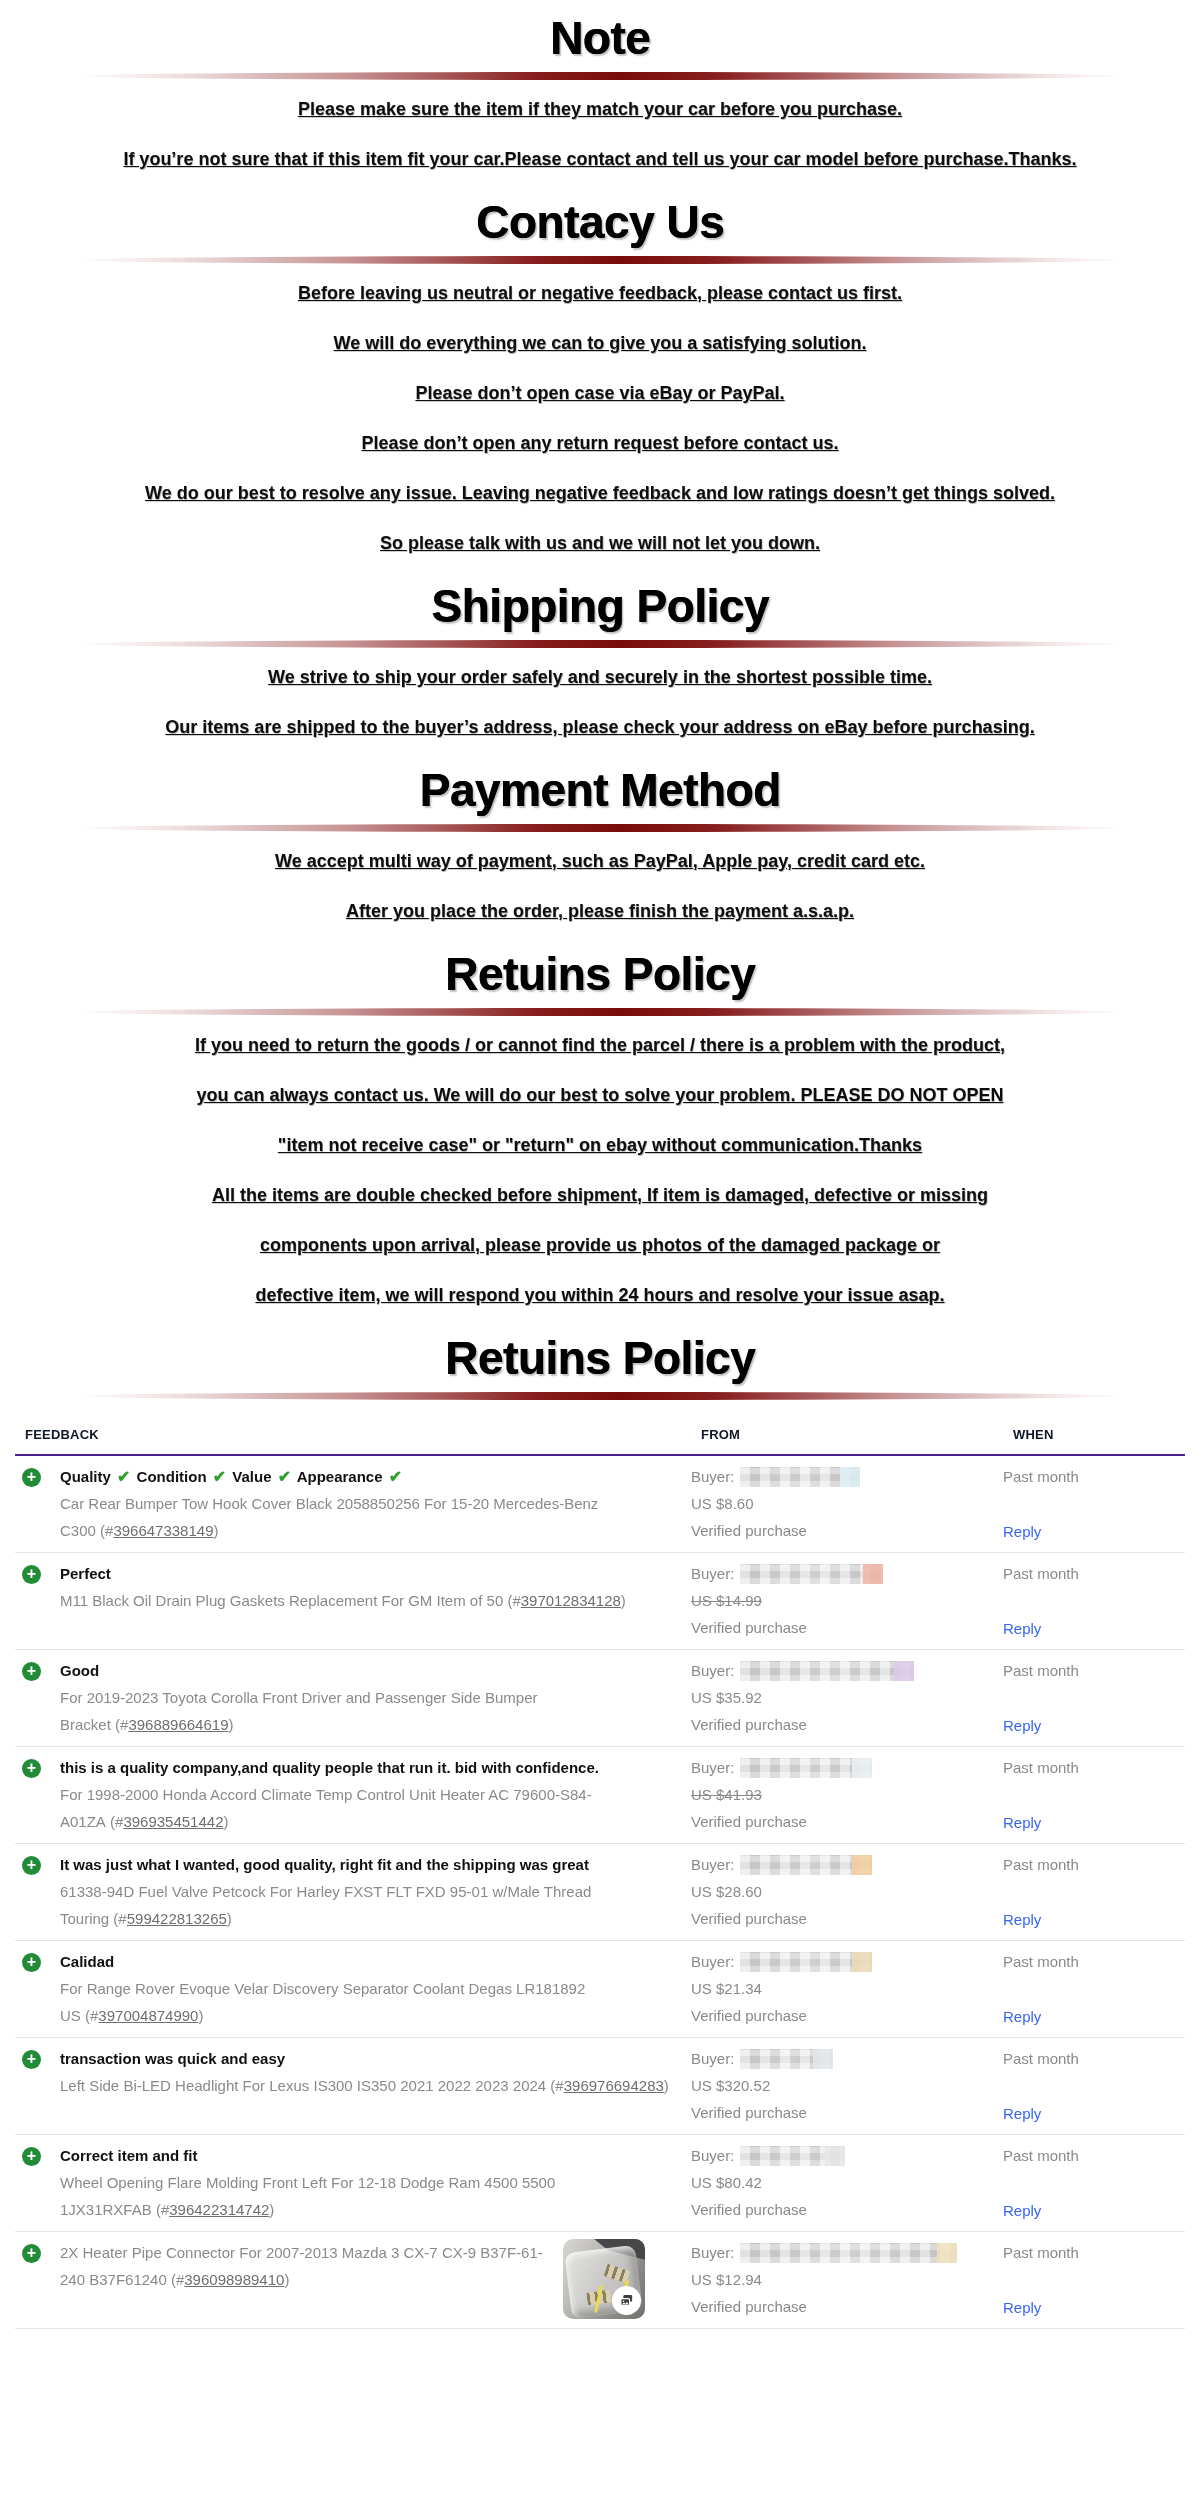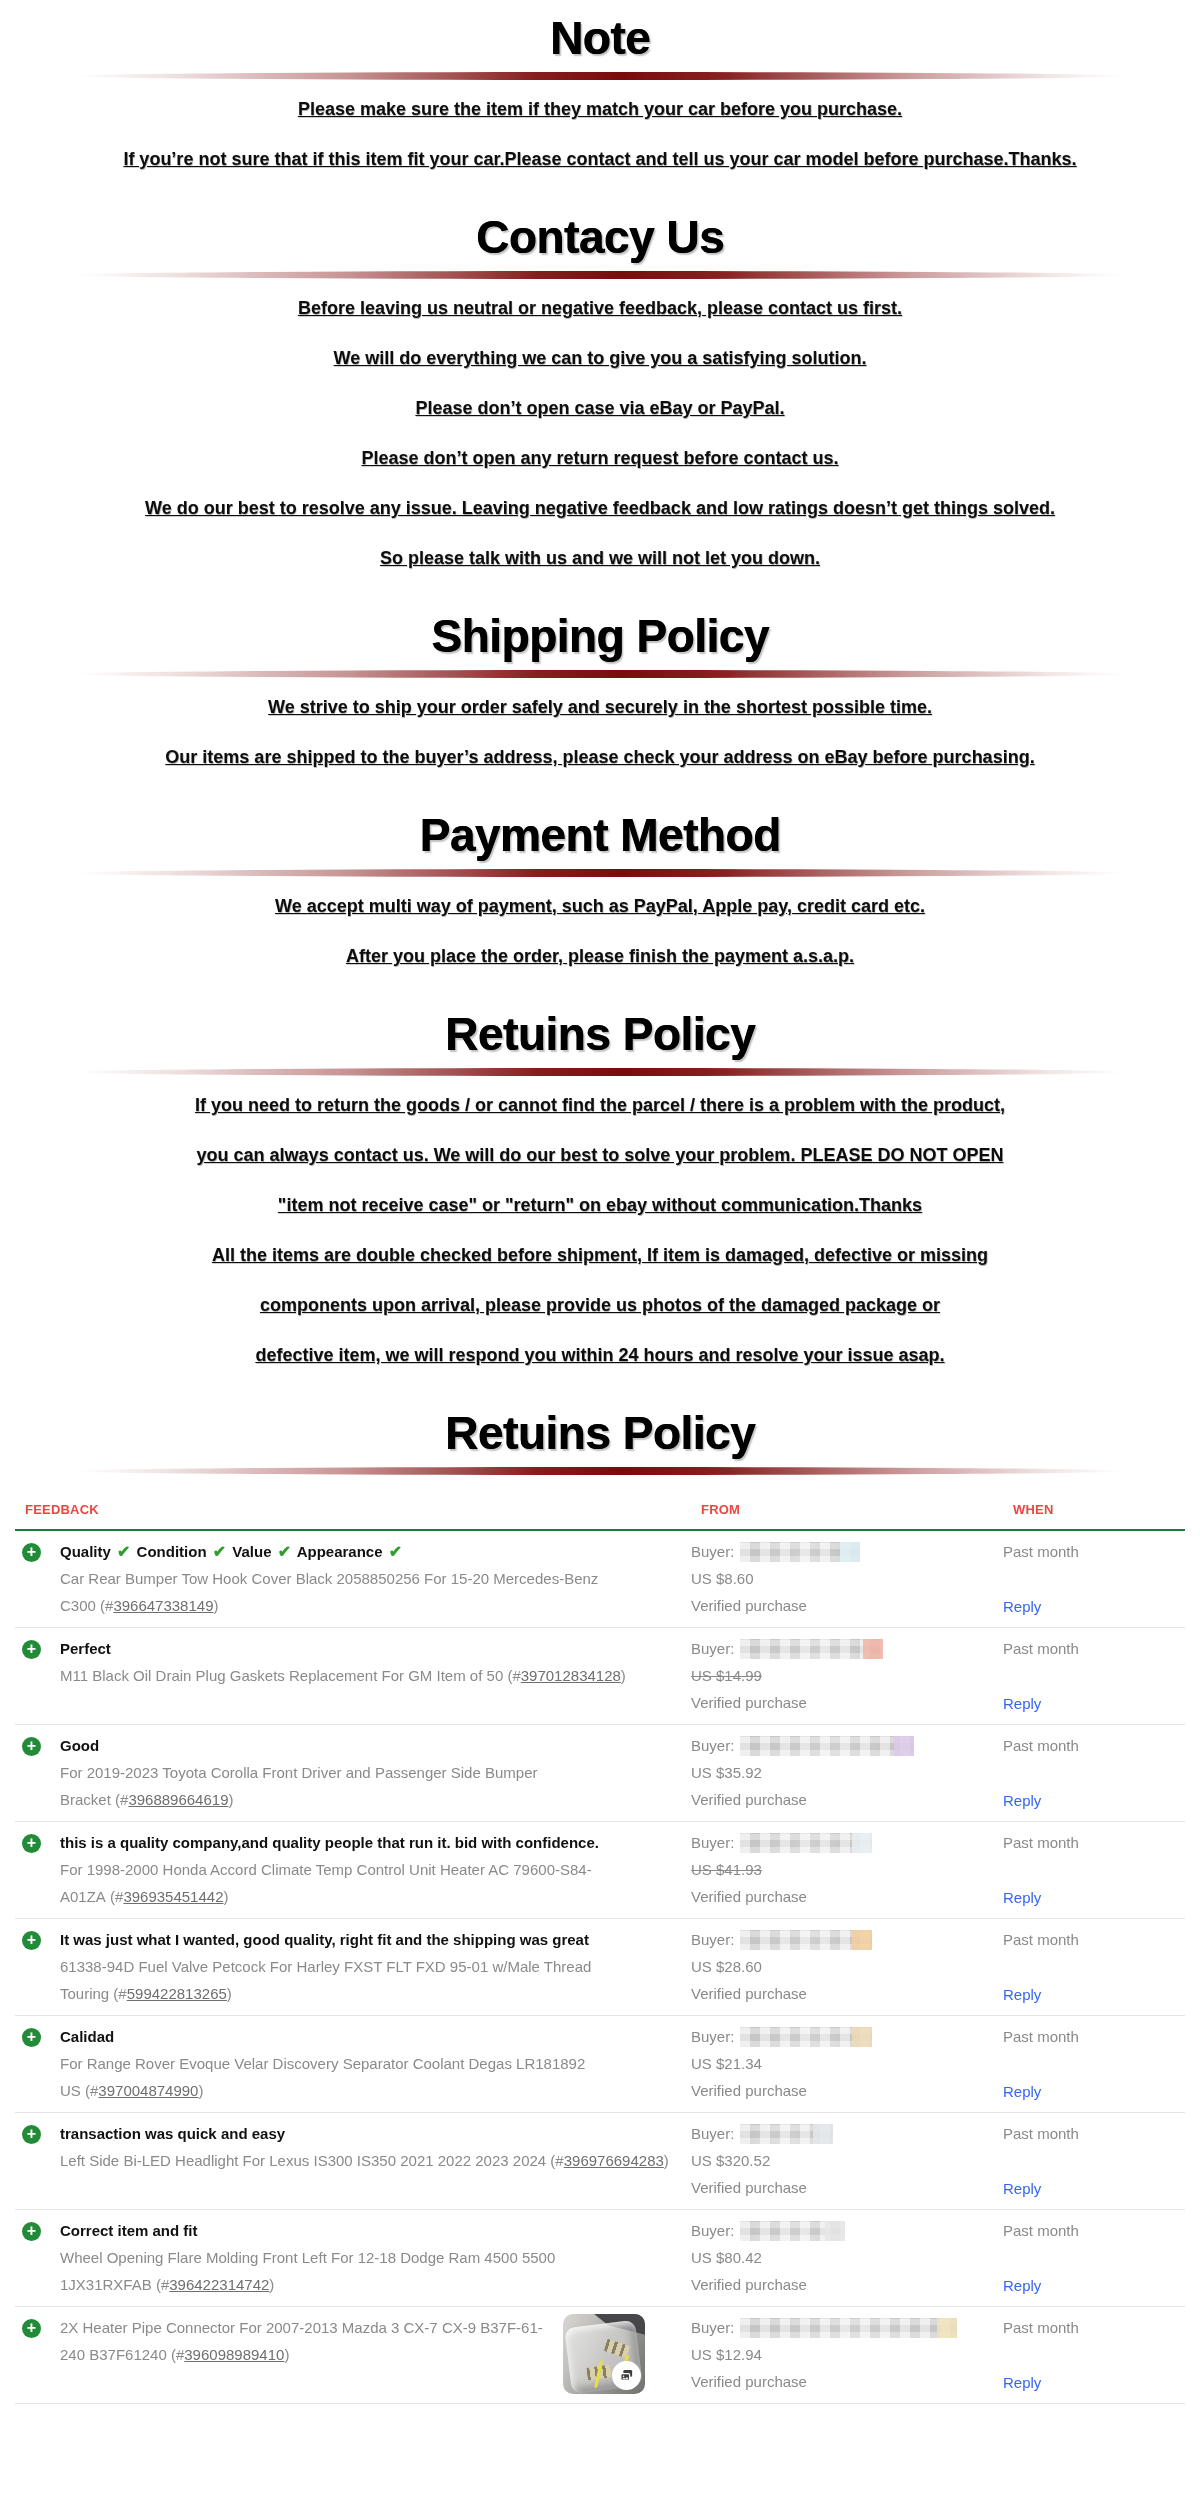--- a/index.html
+++ b/index.html
@@ -1,20 +1,20 @@
 <!DOCTYPE html>
 <html><head>
 <meta charset="utf-8">
 <style>
   html,body{margin:0;padding:0;background:#ffffff;}
   body{width:1200px;height:2500px;overflow:hidden;font-family:"Liberation Sans",sans-serif;}
   .page{width:1200px;padding-top:15px;}
 
   
-  .policy{margin-top:45px;}
+  .policy{}
   .policy:first-child{margin-top:0;}
   .sec-title{
     text-align:center;font-size:46px;line-height:46px;font-weight:bold;color:#000;
     letter-spacing:-0.5px;
     text-shadow:0.6px 0 0 #000, 2px 2px 1.5px rgba(0,0,0,0.25);
   }
   .sec-rule{
     height:8px;width:1050px;margin:11px auto 0;
     background:linear-gradient(90deg,
       rgba(130,16,16,0) 0%, rgba(130,16,16,0.12) 9%, rgba(130,16,16,0.45) 26%,
@@ -28,22 +28,22 @@
     font-size:18px;line-height:20px;font-weight:bold;color:#0d0d0d;
     text-shadow:0.6px 0.6px 0.7px rgba(70,70,70,0.45);
     text-decoration:underline;
   }
   .para.gap{margin-top:25px;}
 
   
   .fb-table{margin:27px 15px 0;}
   .fb-head{
     display:grid;grid-template-columns:676px 312px 1fr;
-    padding:0 0 12px 10px;border-bottom:2px solid #15803d;
-    font-size:13px;font-weight:bold;color:#ef4444;letter-spacing:0.2px;
+    padding:0 0 12px 10px;border-bottom:2px solid #4c1d95;
+    font-size:13px;font-weight:bold;color:#0f172a;letter-spacing:0.2px;
   }
   .fb-row{
     display:grid;grid-template-columns:45px 631px 312px 1fr;
     padding:7px 0 7px;border-bottom:1px solid #e4e4e4;
     font-size:15px;line-height:27px;color:#8a8a8a;
   }
   .cell-icon{padding-left:7px;}
   .plus{
     width:19px;height:19px;border-radius:50%;background:#228b37;color:#fff;
     display:inline-flex;align-items:center;justify-content:center;

